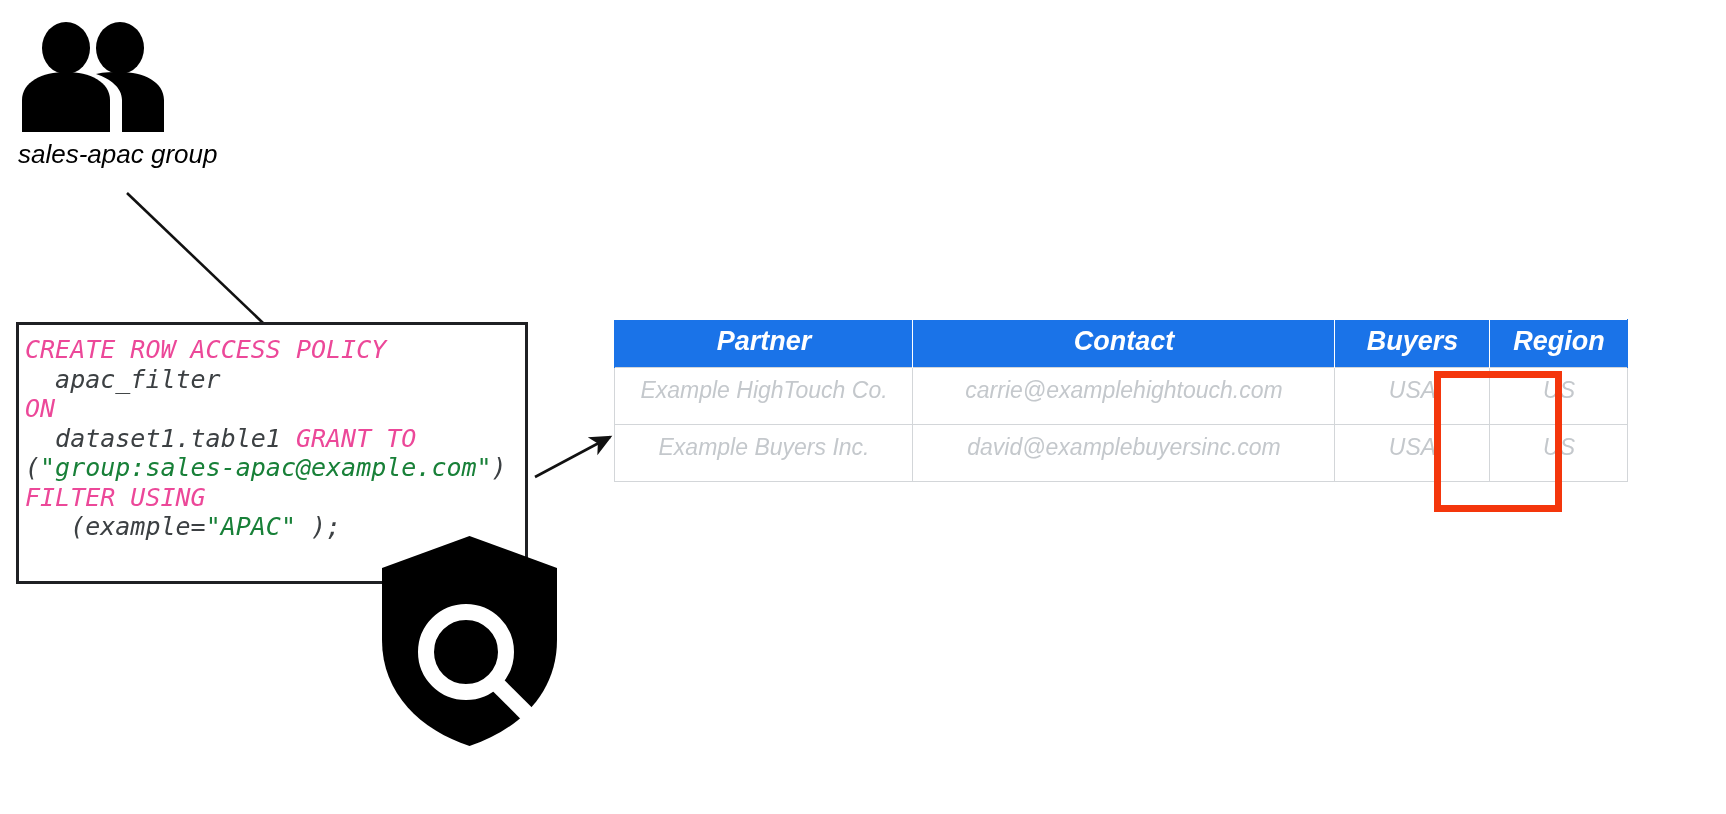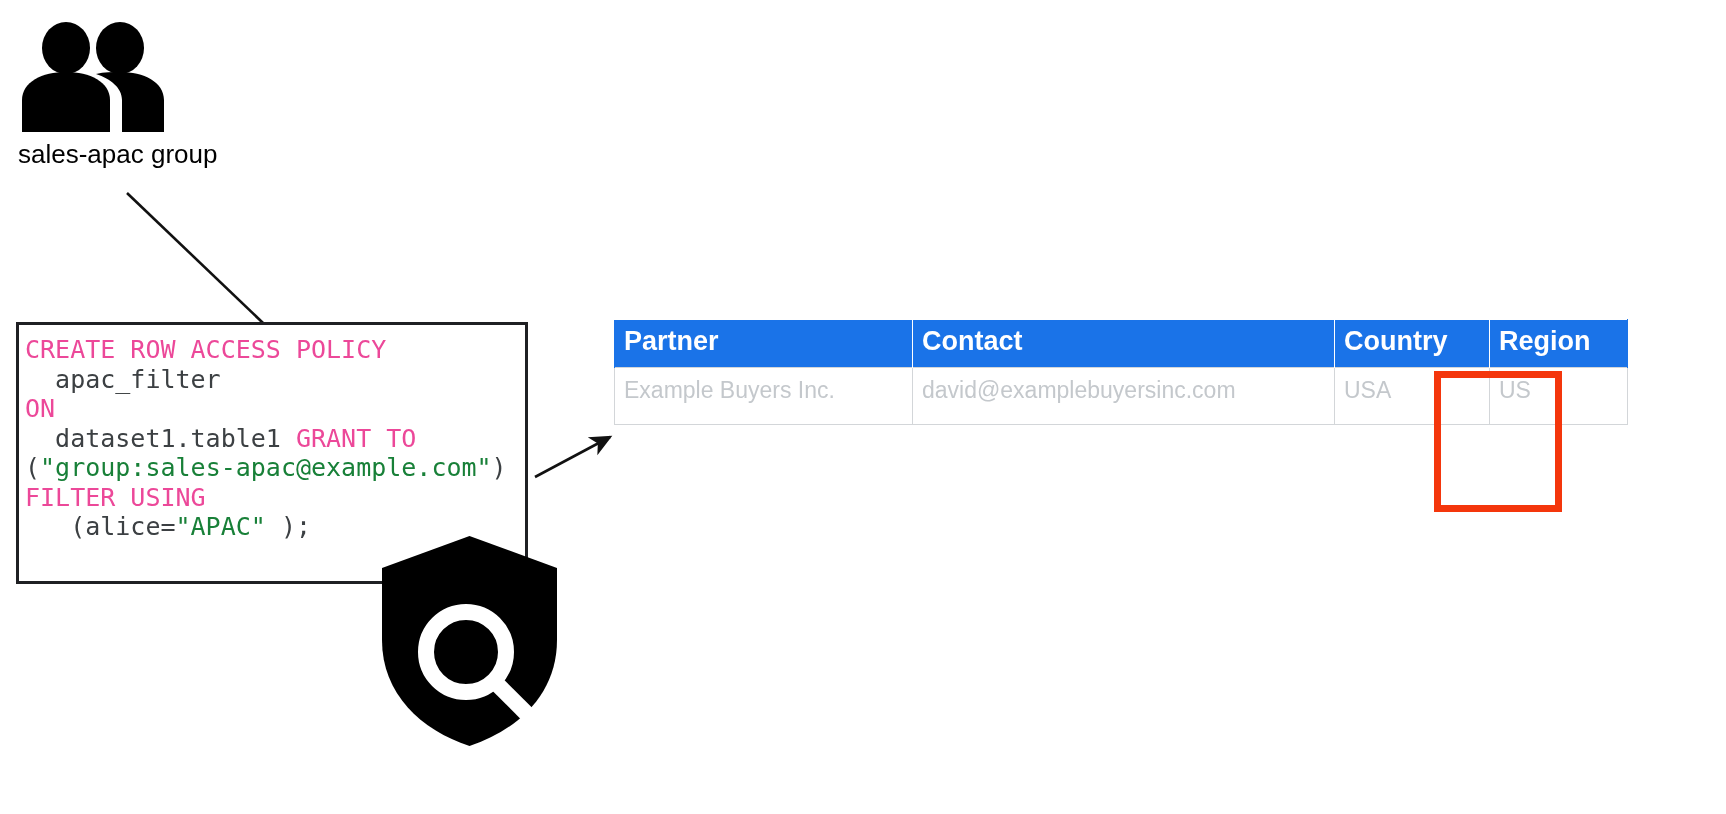--- a/index.html
+++ b/index.html
@@ -10,20 +10,21 @@
   body {
     font-family: "Liberation Sans", sans-serif;
     -webkit-font-smoothing: antialiased;
   }
   #canvas {
     position: relative;
     width: 1726px;
     height: 814px;
     background: #ffffff;
     overflow: hidden;
+    font-style: italic;
   }
 
   
   #group-node {
     position: absolute;
     left: 18px;
     top: 22px;
     width: 230px;
   }
   #people-icon {
@@ -87,21 +88,21 @@
     position: absolute;
     left: 614px;
     top: 319px;
     border-collapse: collapse;
     table-layout: fixed;
     font-size: 23px;
   }
   #partner-table th,
   #partner-table td {
     border: 1px solid #d3d6d9;
-    text-align: left;
+    text-align: center;
     vertical-align: top;
     padding: 9px 8px 9px 9px;
   }
   #partner-table thead th {
     background: #1a73e8;
     color: #ffffff;
     font-weight: bold;
     font-size: 27px;
     padding: 6px 8px 10px 9px;
     border: 1px solid #ffffff;
@@ -166,39 +167,45 @@
     <line x1="535" y1="477" x2="610" y2="437" stroke="#111111" stroke-width="2.6" marker-end="url(#ah)"></line>
   </svg>
 
   <div id="code-box">
     <div id="code-text"><span class="kw">CREATE ROW ACCESS POLICY</span>
 <span class="pln">  apac_filter</span>
 <span class="kw">ON</span>
 <span class="pln">  dataset1.table1 </span><span class="kw">GRANT TO</span>
 <span class="pln">(</span><span class="str">"group:sales-apac@example.com"</span><span class="pln">)</span>
 <span class="kw">FILTER USING</span>
-<span class="pln">   (alice=</span><span class="str">"APAC"</span><span class="pln"> );</span></div>
+<span class="pln">   (example=</span><span class="str">"APAC"</span><span class="pln"> );</span></div>
   </div>
 
   <svg id="shield-icon" viewBox="0 0 175 210" aria-hidden="true">
     <path d="M87.5 0 L175 32 L175 104 C175 158 136 194 87.5 210 C39 194 0 158 0 104 L0 32 Z" fill="#000000"></path>
     <circle cx="84" cy="116" r="40" fill="none" stroke="#ffffff" stroke-width="16"></circle>
     <line x1="112" y1="145" x2="146" y2="179" stroke="#ffffff" stroke-width="16" stroke-linecap="butt"></line>
   </svg>
 
   <table id="partner-table">
     <thead>
       <tr>
         <th class="col-partner">Partner</th>
         <th class="col-contact sep">Contact</th>
-        <th class="col-country sep">Country</th>
+        <th class="col-country sep">Buyers</th>
         <th class="col-region sep">Region</th>
       </tr>
     </thead>
     <tbody>
+      <tr class="row-muted">
+        <td class="col-partner">Example HighTouch Co.</td>
+        <td class="col-contact">carrie@examplehightouch.com</td>
+        <td class="col-country">USA</td>
+        <td class="col-region">US</td>
+      </tr>
       <tr class="row-muted">
         <td class="col-partner">Example Buyers Inc.</td>
         <td class="col-contact">david@examplebuyersinc.com</td>
         <td class="col-country">USA</td>
         <td class="col-region">US</td>
       </tr>
     </tbody>
   </table>
 
   <div id="region-highlight" style="border-color: rgb(244, 54, 12);"></div>

